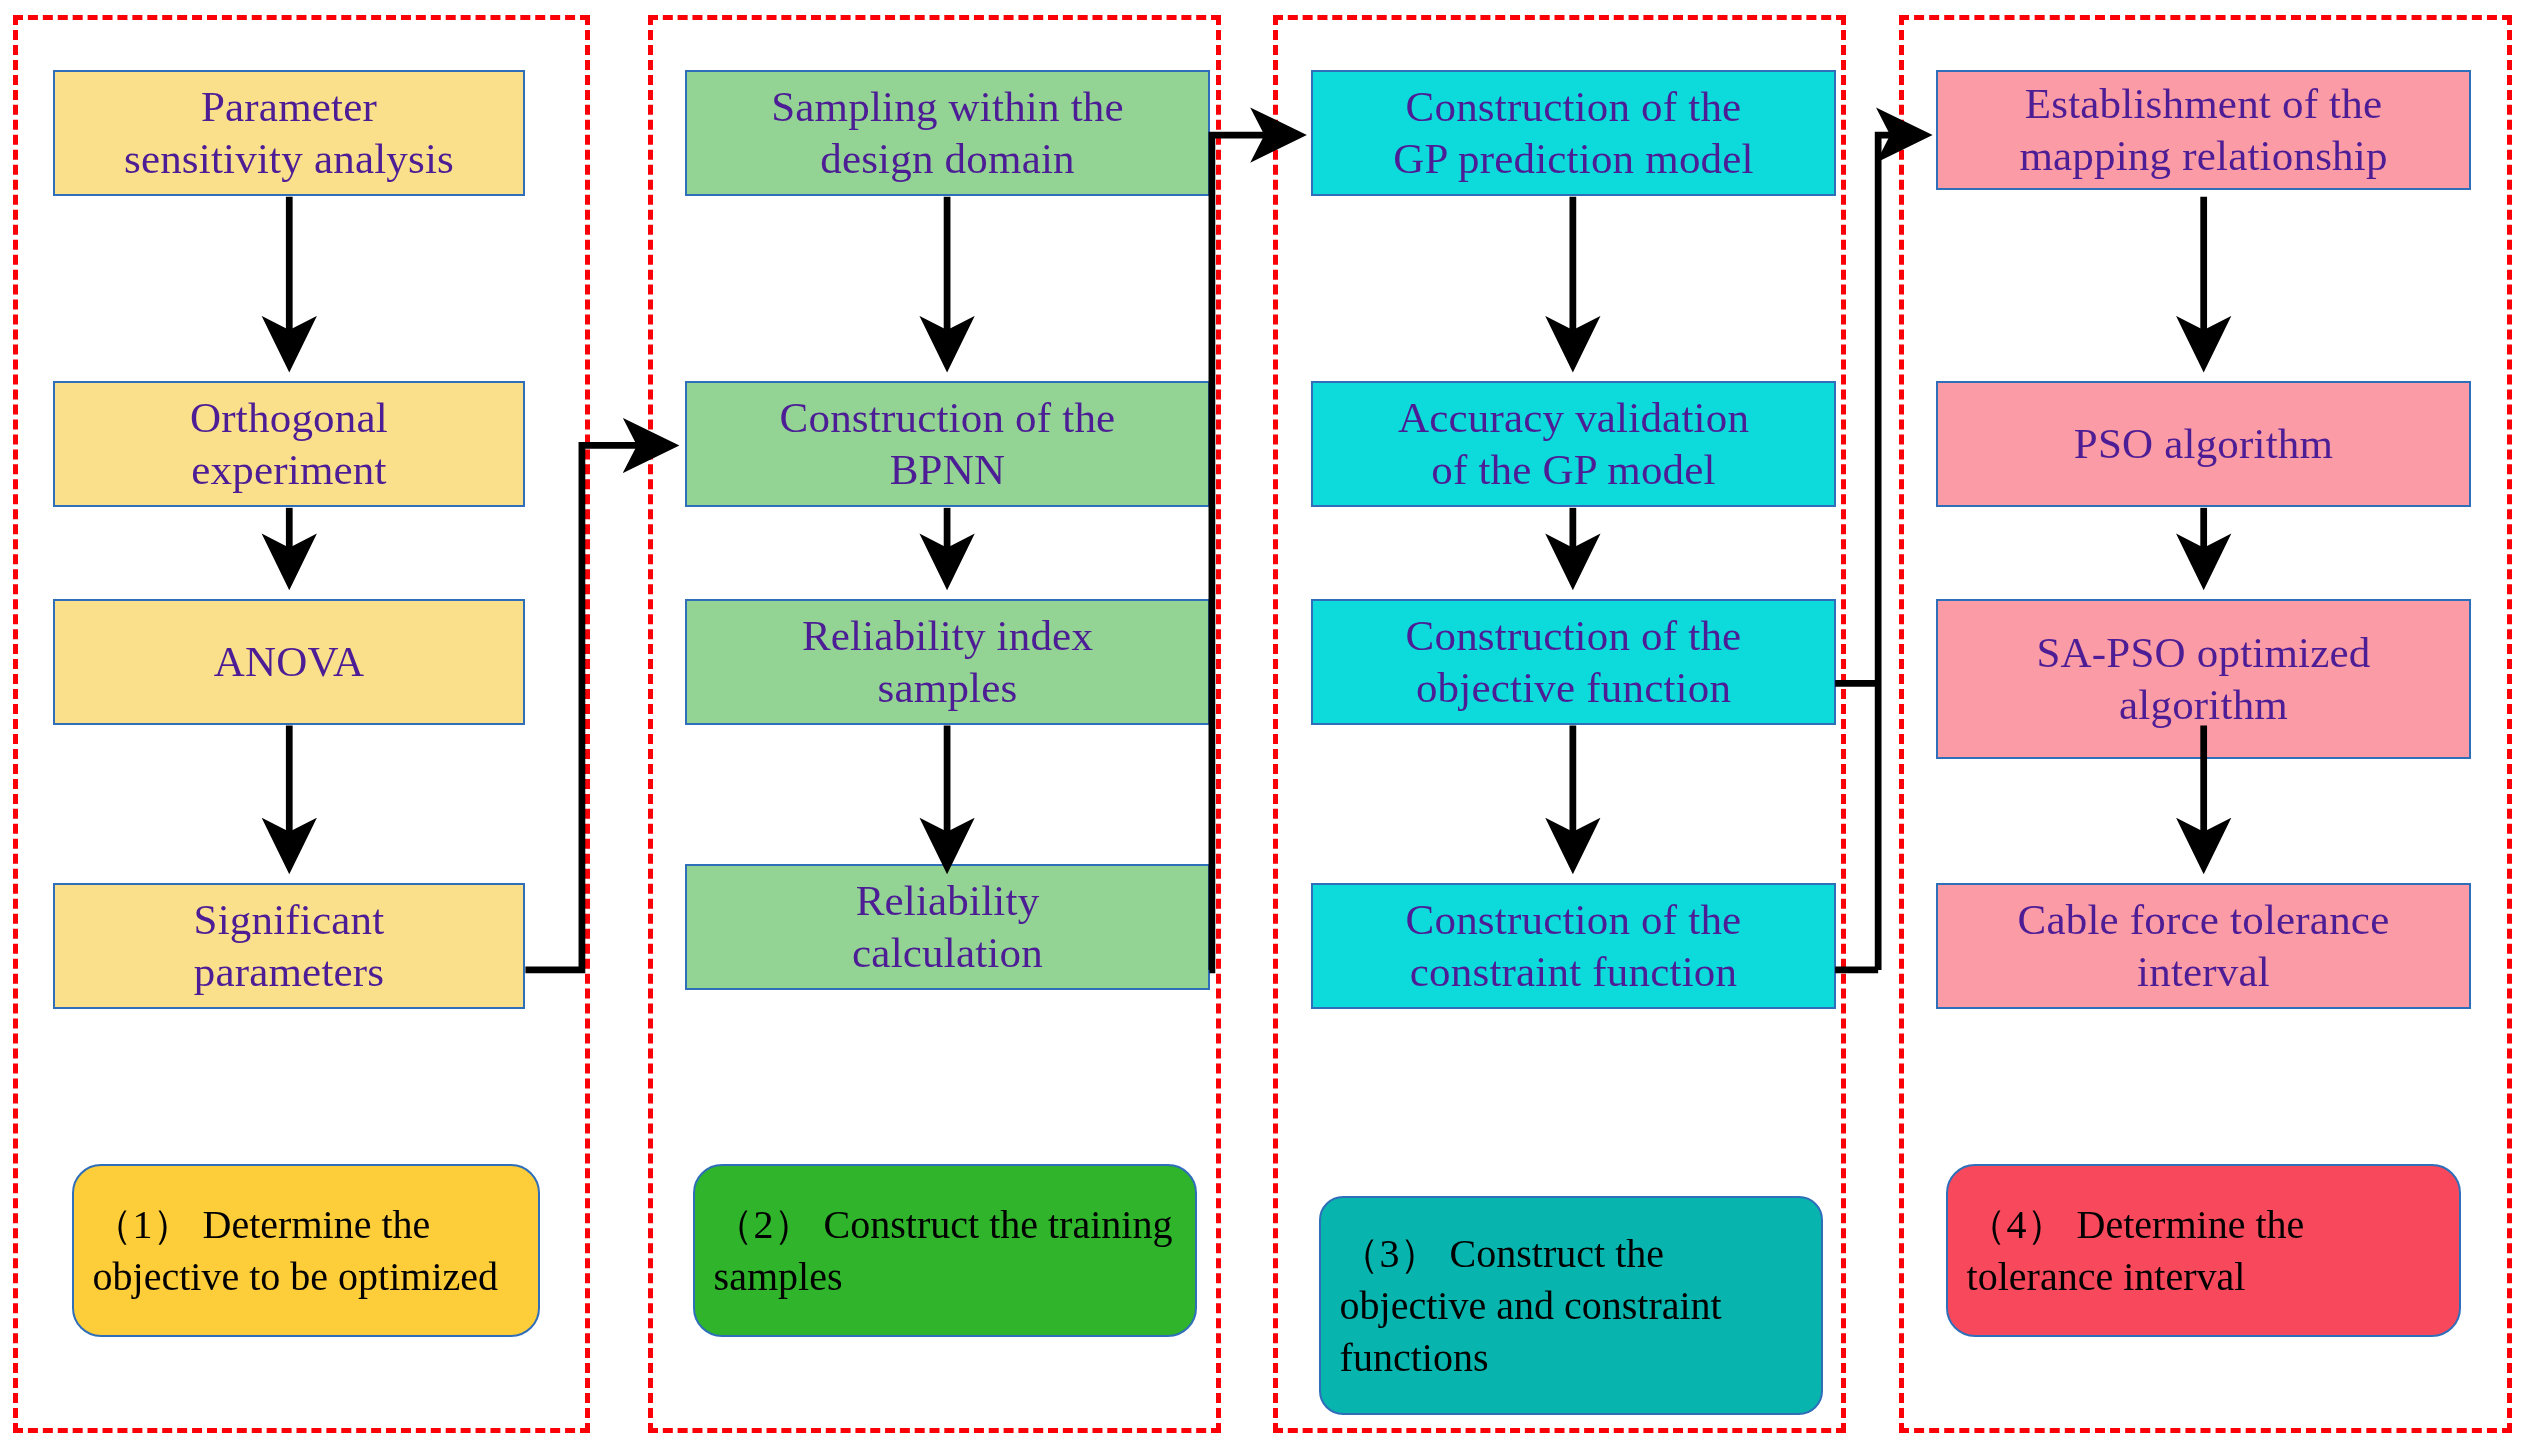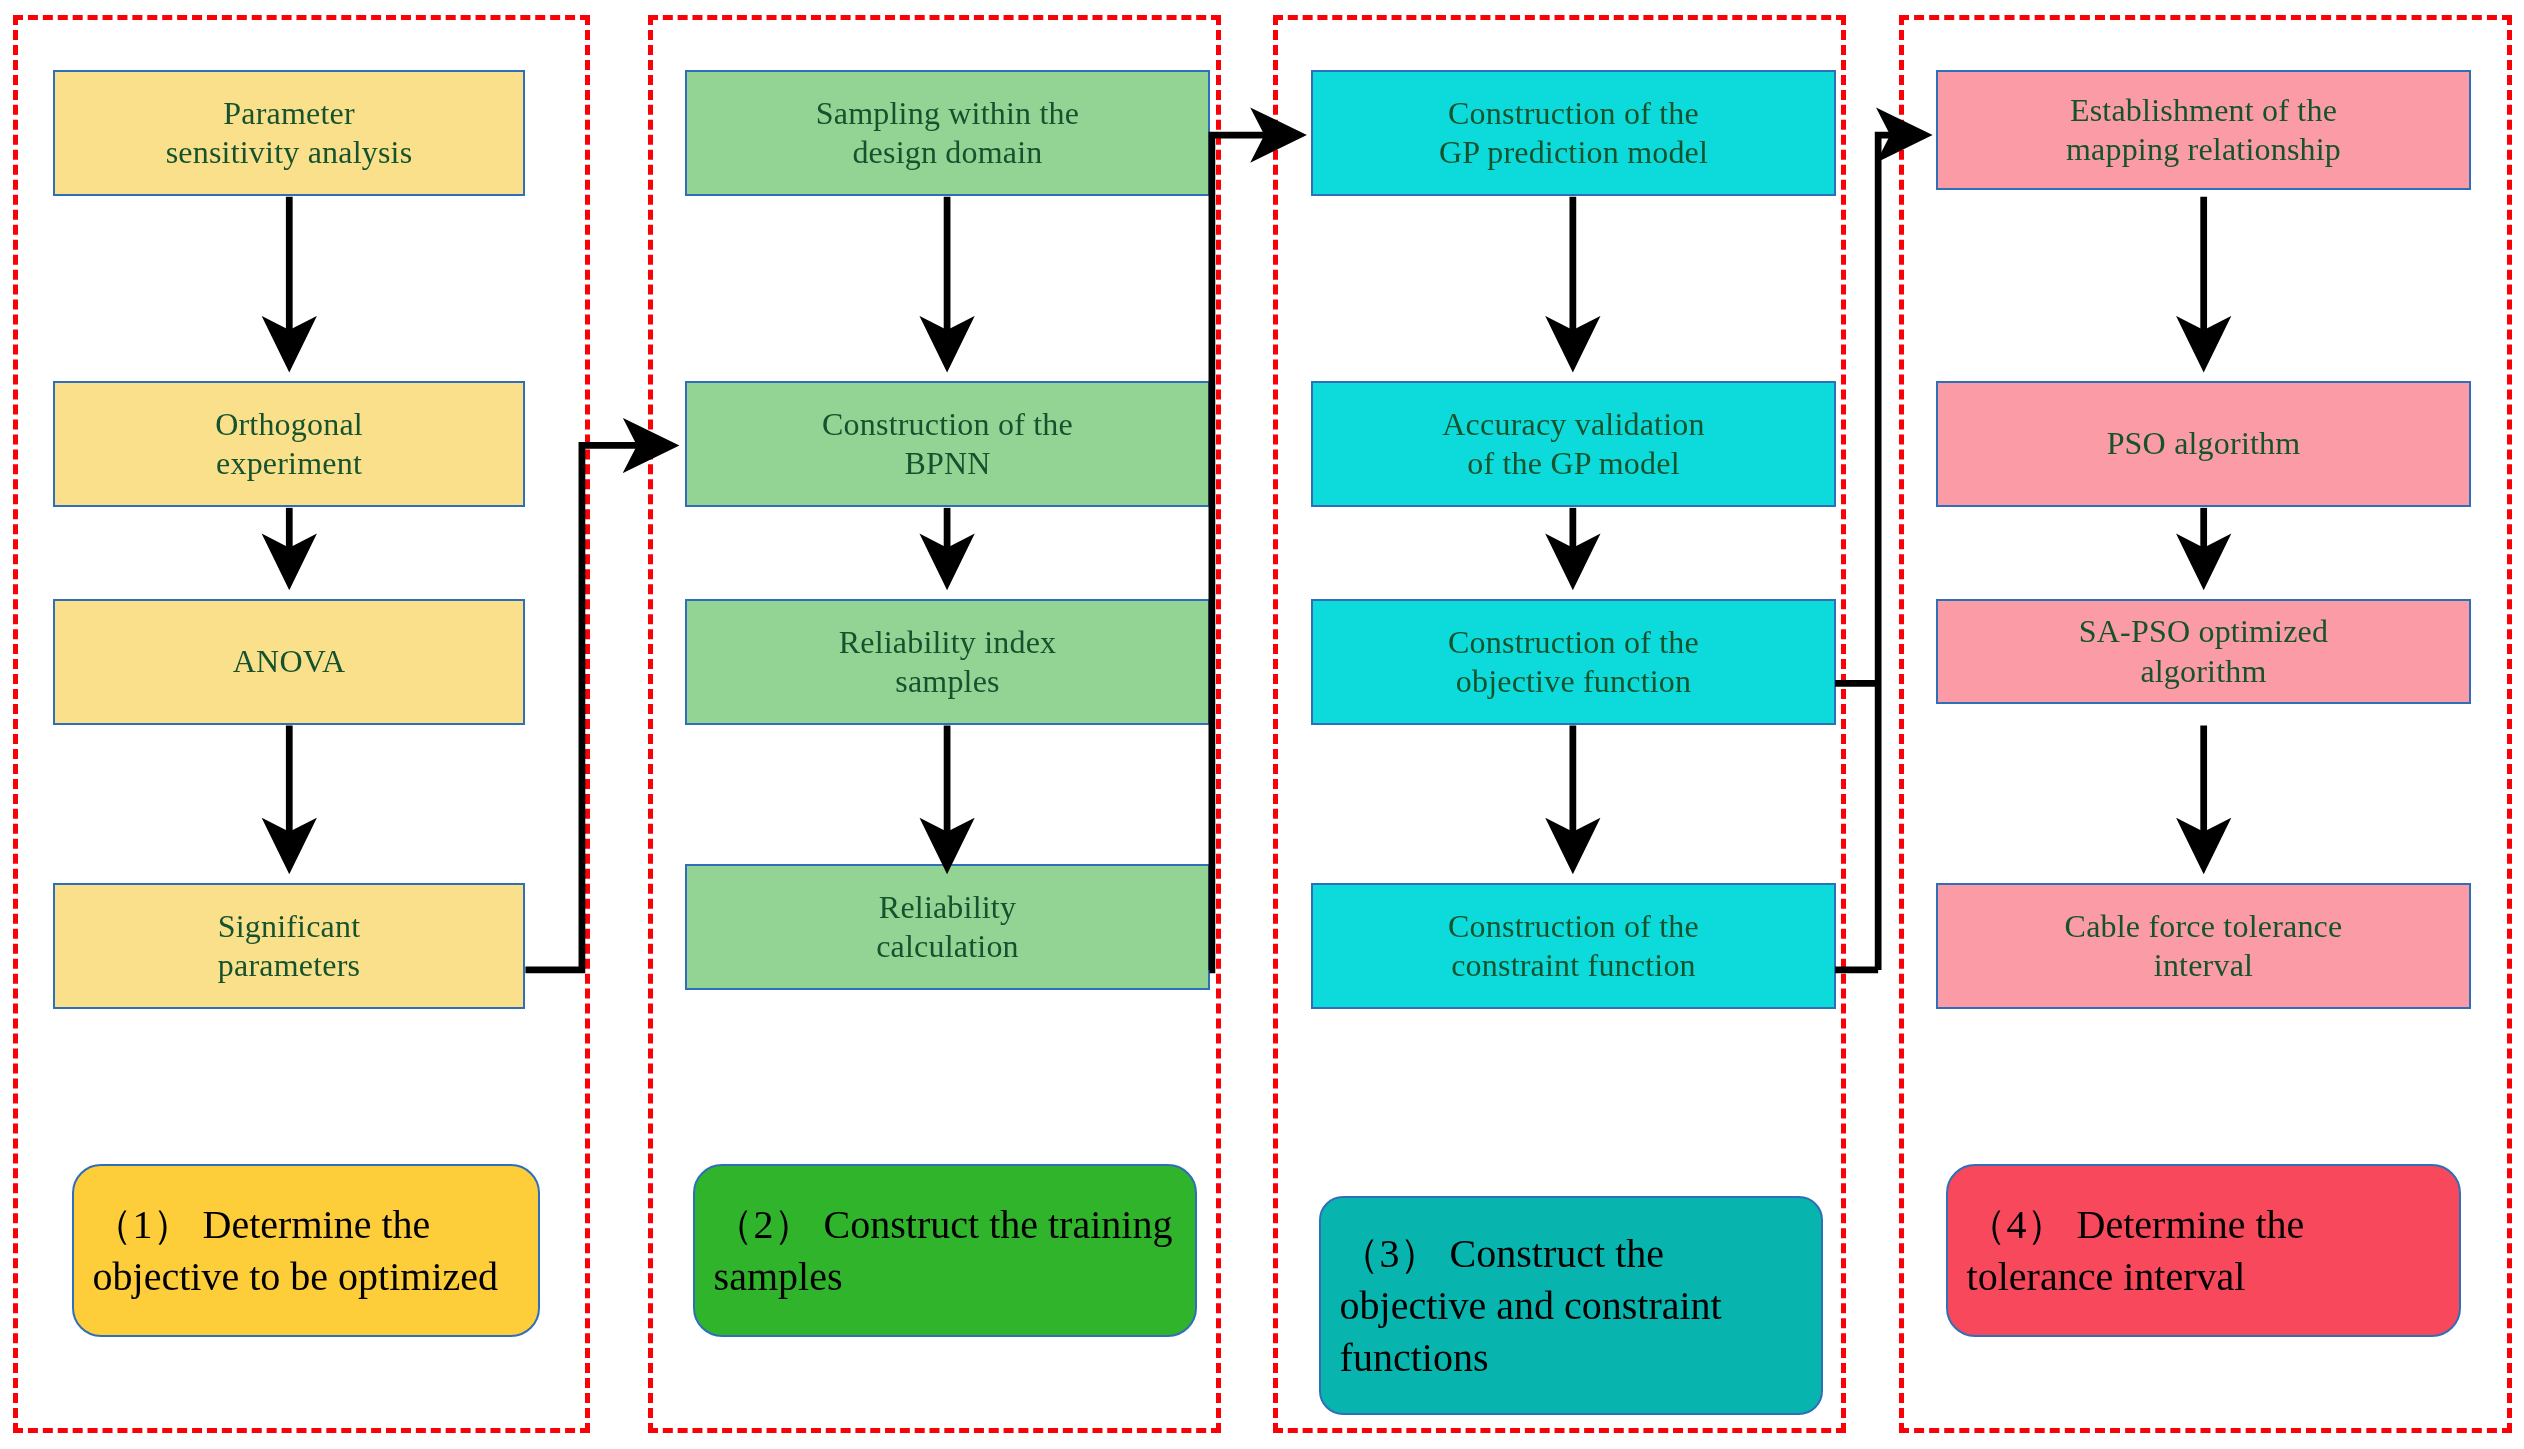--- a/index.html
+++ b/index.html
@@ -26,22 +26,22 @@
 
   
   .node {
     position: absolute;
     box-sizing: border-box;
     border: 2.5px solid #2f6fba;
     display: flex;
     align-items: center;
     justify-content: center;
     text-align: center;
-    color: #14532d;
-    font-size: 32px;
+    color: #4c1d95;
+    font-size: 43px;
     line-height: 1.22;
     padding: 3.4px 8.4px;
     letter-spacing: 0.2px;
   }
   .node .txt { display: block; width: 100%; }
 
   
   .legend {
     position: absolute;
     box-sizing: border-box;
@@ -124,21 +124,21 @@
   <div class="legend" style="left:1319px; top:1196px; width:504px; height:219px; background:#07b5ae;border-radius:24px;">
     <span class="txt">（3） Construct the objective and constraint functions</span>
   </div>
 
   <div class="node" style="left:1936px; top:70px; width:535px; height:120px; background:#fb9ba6;">
     <span class="txt">Establishment of the<br>mapping relationship</span>
   </div>
   <div class="node" style="left:1936px; top:381px; width:535px; height:126px; background:#fb9ba6;">
     <span class="txt">PSO algorithm</span>
   </div>
-  <div class="node" style="left:1936px; top:599px; width:535px; height:105px; background:#fb9ba6;">
+  <div class="node" style="left:1936px; top:599px; width:535px; height:160px; background:#fb9ba6;">
     <span class="txt">SA-PSO optimized<br>algorithm</span>
   </div>
   <div class="node" style="left:1936px; top:883px; width:535px; height:126px; background:#fb9ba6;">
     <span class="txt">Cable force tolerance<br>interval</span>
   </div>
   <div class="legend" style="left:1946px; top:1164px; width:515px; height:173px; background:#f8495c;">
     <span class="txt">（4） Determine the tolerance interval</span>
   </div>
 
   <svg id="wires" viewBox="0 0 2994 1719" xmlns="http://www.w3.org/2000/svg">

